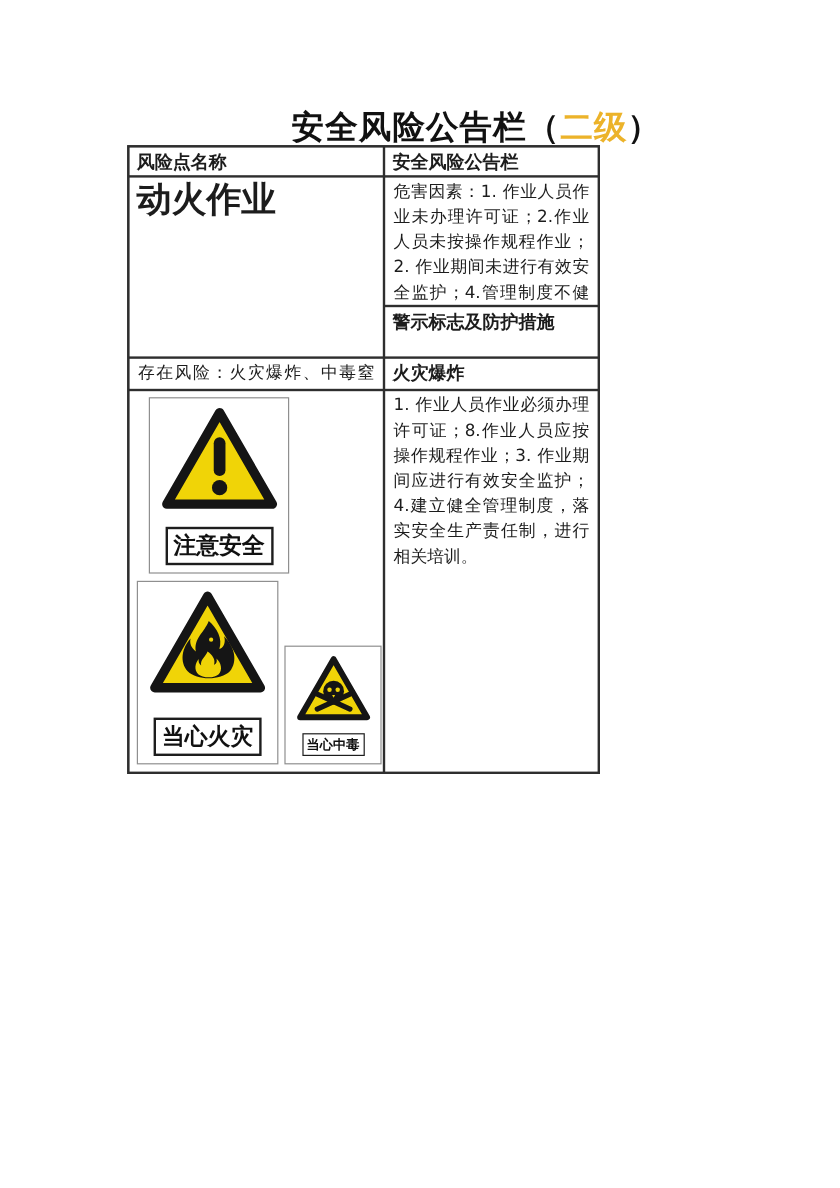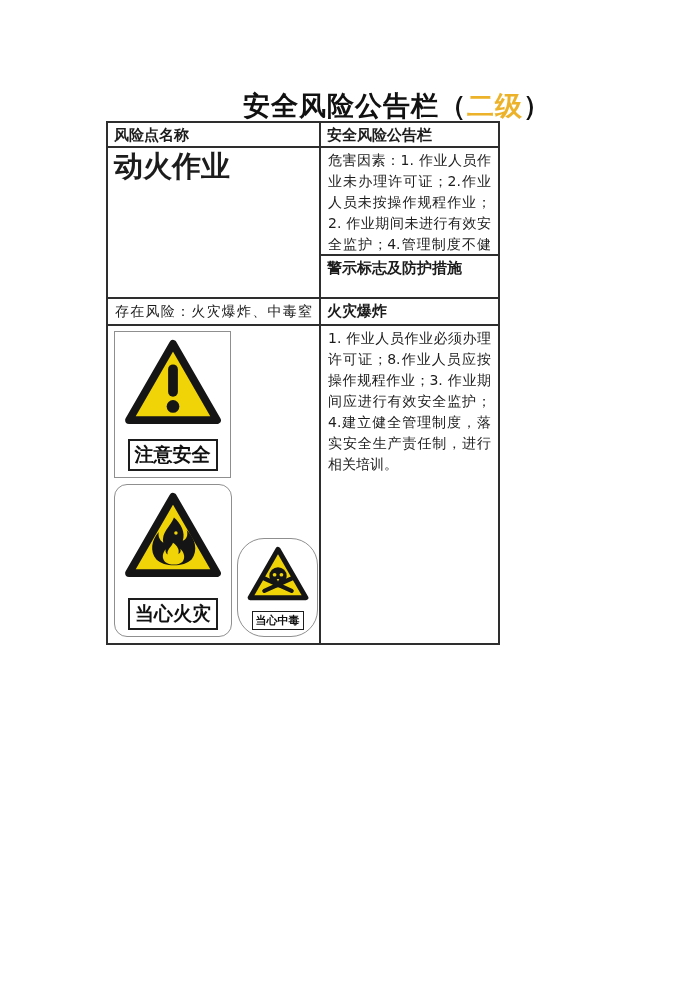--- a/index.html
+++ b/index.html
@@ -31,23 +31,23 @@
 
   .sign {
     position:absolute; background:#ffffff; border:1px solid #8f8f8f;
     box-sizing:border-box; display:flex; flex-direction:column;
     align-items:center; justify-content:space-between; padding:7px 5px 6px;
   }
   .sign .sign-label {
     border:2px solid #1d1d1d; font-weight:bold; text-align:center;
     padding:1px 5px; white-space:nowrap; color:#111;
   }
-  .sign-1 { left:6px;  top:5px;   width:117px; height:147px; }
-  .sign-2 { left:6px;  top:158px; width:118px; height:153px;border-radius:13px; }
-  .sign-3 { left:129px; top:212px; width:81px; height:99px;border-radius:27px; }
+  .sign-1 { left:16px;  top:5px;   width:117px; height:147px; }
+  .sign-2 { left:6px;  top:158px; width:118px; height:153px; }
+  .sign-3 { left:129px; top:212px; width:81px; height:99px; }
   .sign-1 .sign-label, .sign-2 .sign-label { font-size:19px; }
   .sign-3 .sign-label { font-size:11px; padding:1px 3px; border-width:1.5px; }
 </style>
 </head>
 <body>
 
 <div class="page">
 
   <h1 class="doc-title"><span>安全风险公告栏</span><span>（</span><span class="accent">二级</span><span>）</span></h1>
 

